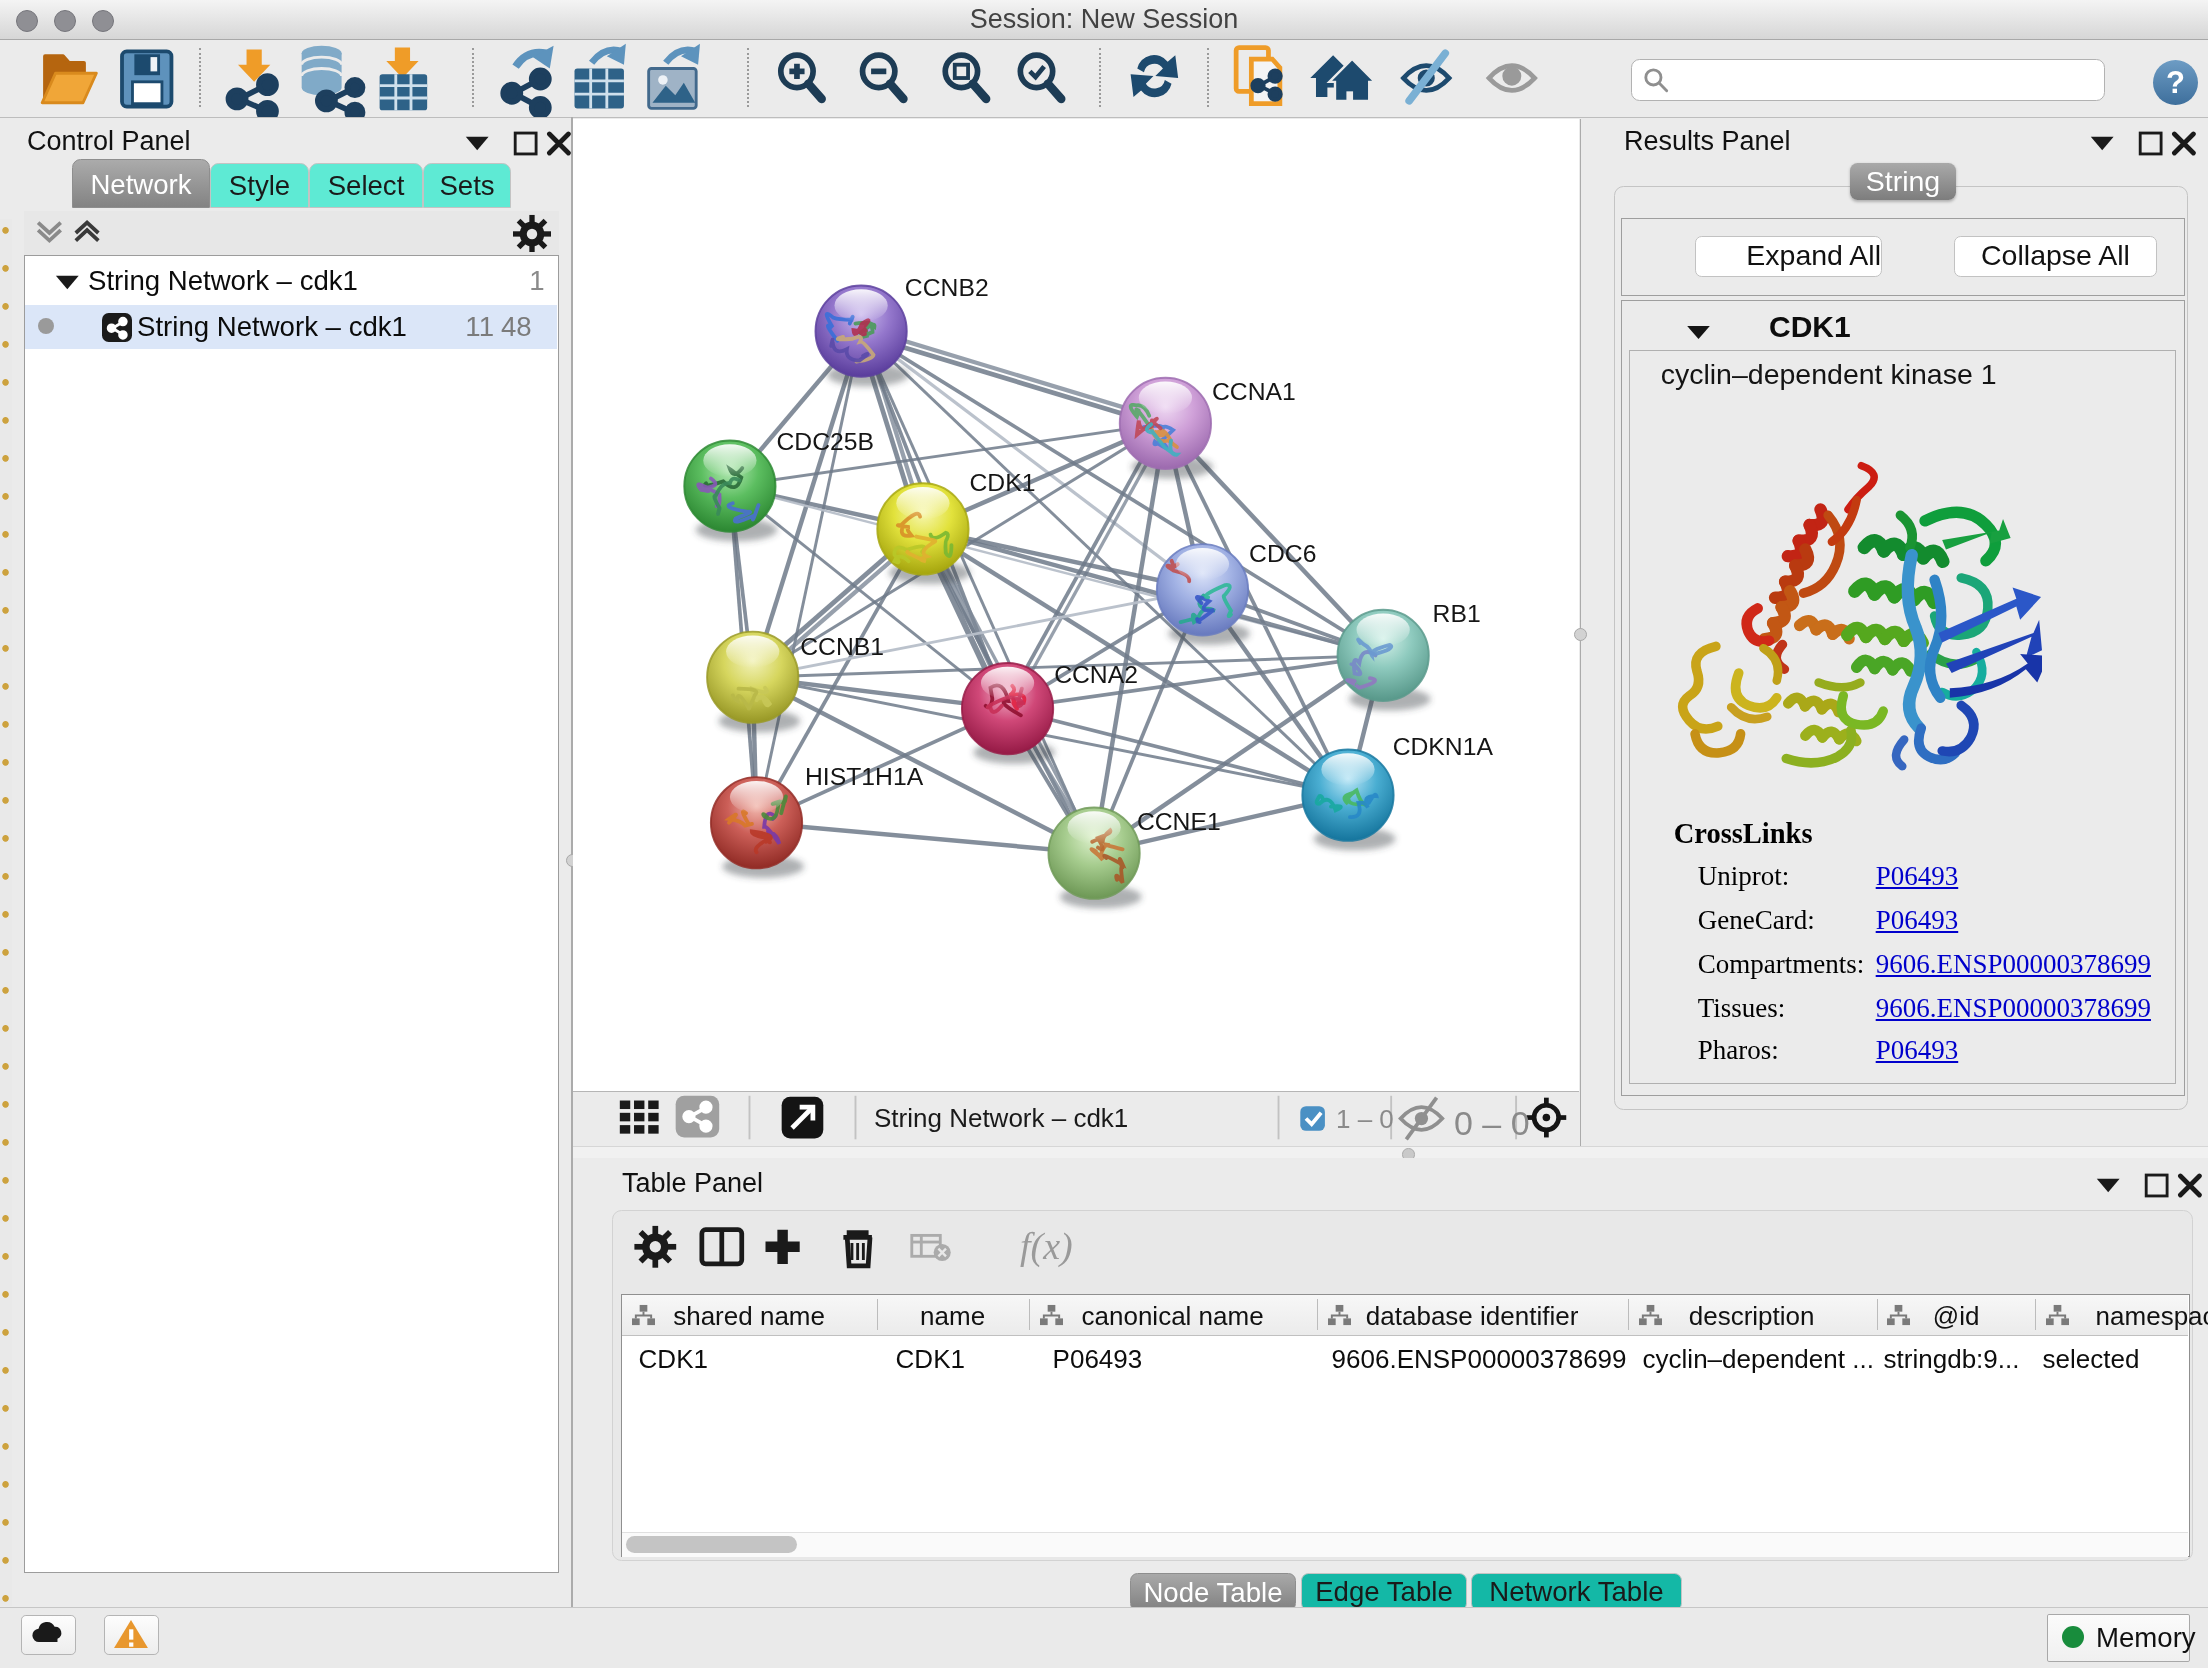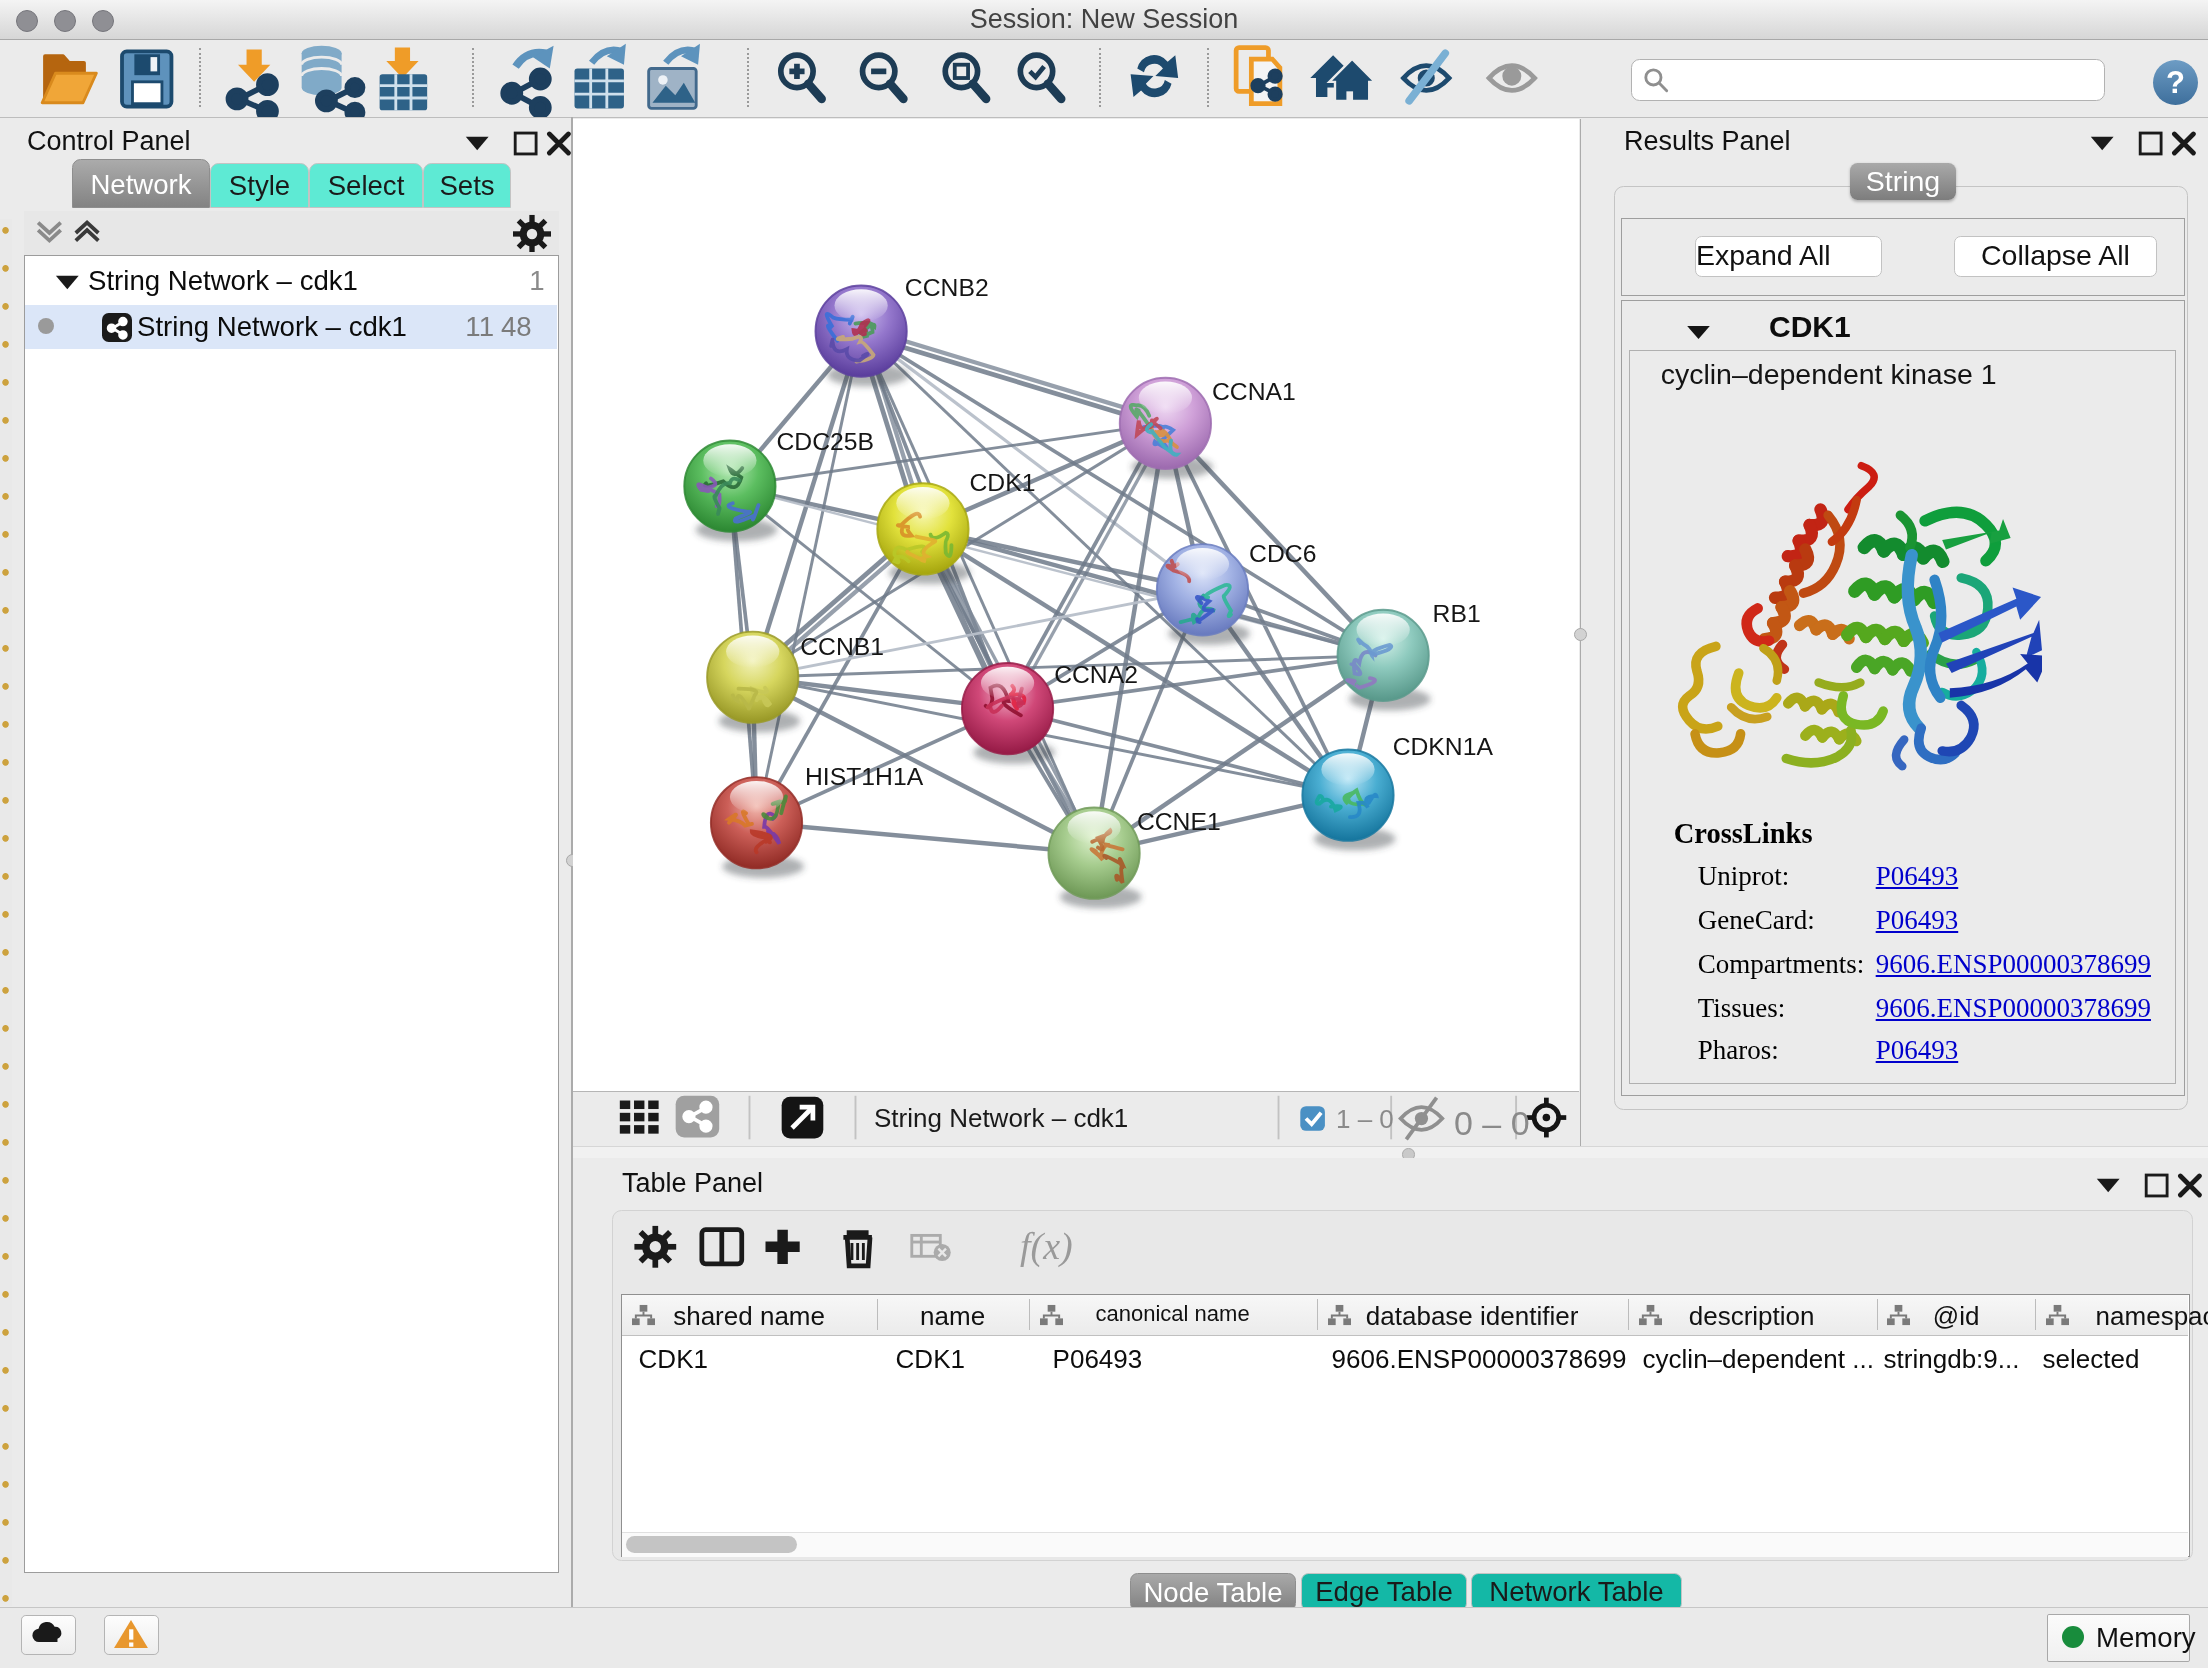--- a/index.html
+++ b/index.html
@@ -534,21 +534,21 @@
     <path d="M4,6 L28,6 L16,20 Z" fill="#1a1a1a"></path>
     <rect x="56" y="2" width="22" height="22" fill="none" stroke="#1a1a1a" stroke-width="3"></rect>
     <path d="M92,3 L112,23 M112,3 L92,23" stroke="#1a1a1a" stroke-width="5" stroke-linecap="round"></path>
   </svg>
 
   <div class="abs" style="left:33px;top:67px;width:574px;height:924px;background:#ebebeb;border:1.9px solid #c4c4c4;border-radius:9.5px;box-sizing:border-box"></div>
 
   <div class="abs" style="left:269px;top:44px;width:106px;height:37px;background:linear-gradient(#a9a9a9,#7d7d7d);border-radius:7.6px;color:#fff;font-size:28.5px;text-align:center;line-height:37px;box-shadow:0 1.9px 2.9px rgba(0,0,0,0.25)">String</div>
 
   <div class="abs" style="left:40px;top:99px;width:564px;height:78px;border:1.9px solid #9e9e9e;box-sizing:border-box">
-    <div class="abs" style="left:73px;top:17px;width:185px;height:39px;background:#fff;border:1px solid #c2c2c2;border-radius:6.7px;font-size:28.5px;text-align:left;line-height:37px;color:#111">Expand All</div>
+    <div class="abs" style="left:73px;top:17px;width:185px;height:39px;background:#fff;border:1px solid #c2c2c2;border-radius:6.7px;font-size:28.5px;text-align:right;line-height:37px;color:#111">Expand All</div>
     <div class="abs" style="left:332px;top:17px;width:201px;height:39px;background:#fff;border:1px solid #c2c2c2;border-radius:6.7px;font-size:28.5px;text-align:center;line-height:37px;color:#111">Collapse All</div>
   </div>
 
   <div class="abs" style="left:40px;top:181px;width:564px;height:796px;border:1.9px solid #9e9e9e;box-sizing:border-box">
     <svg width="25" height="17" viewBox="0 0 26 18" style="position:absolute;left:64px;top:23px">
         <path d="M1,2 L25,2 L13,16 Z" fill="#141414"></path>
       </svg>
     <div class="abs" style="left:147px;top:8.6px;font-size:30px;font-weight:700;color:#0d0d0d">CDK1</div>
 
     <div class="abs" style="left:6.7px;top:49px;width:547px;height:734px;border:1px solid #b0b0b0;box-sizing:border-box">
@@ -702,21 +702,21 @@
             <g fill="#7a7a7a">
               <rect x="9" y="1" width="8" height="7"></rect>
               <rect x="1" y="15" width="8" height="7"></rect>
               <rect x="17" y="15" width="8" height="7"></rect>
             </g>
             <path d="M13,8 v4 M5,15 v-3 h16 v3" fill="none" stroke="#7a7a7a" stroke-width="2"></path>
           </svg>
 <div class="abs" style="left:255px;top:3.8px;width:1px;height:31px;background:#bcbcbc"></div>
 <div class="abs" style="left:255px;top:5.7px;width:152px;text-align:center;font-size:26px;color:#111">name</div>
 <div class="abs" style="left:407px;top:3.8px;width:1px;height:31px;background:#bcbcbc"></div>
-<div class="abs" style="left:407px;top:5.7px;width:288px;text-align:center;font-size:22px;color:#111">canonical name</div>
+<div class="abs" style="left:407px;top:5.7px;width:288px;text-align:center;font-size:26px;color:#111">canonical name</div>
 <svg width="25" height="23" viewBox="0 0 26 24" style="position:absolute;left:417px;top:8.6px">
             <g fill="#7a7a7a">
               <rect x="9" y="1" width="8" height="7"></rect>
               <rect x="1" y="15" width="8" height="7"></rect>
               <rect x="17" y="15" width="8" height="7"></rect>
             </g>
             <path d="M13,8 v4 M5,15 v-3 h16 v3" fill="none" stroke="#7a7a7a" stroke-width="2"></path>
           </svg>
 <div class="abs" style="left:695px;top:3.8px;width:1px;height:31px;background:#bcbcbc"></div>
 <div class="abs" style="left:695px;top:5.7px;width:311px;text-align:center;font-size:26px;color:#111">database identifier</div>

